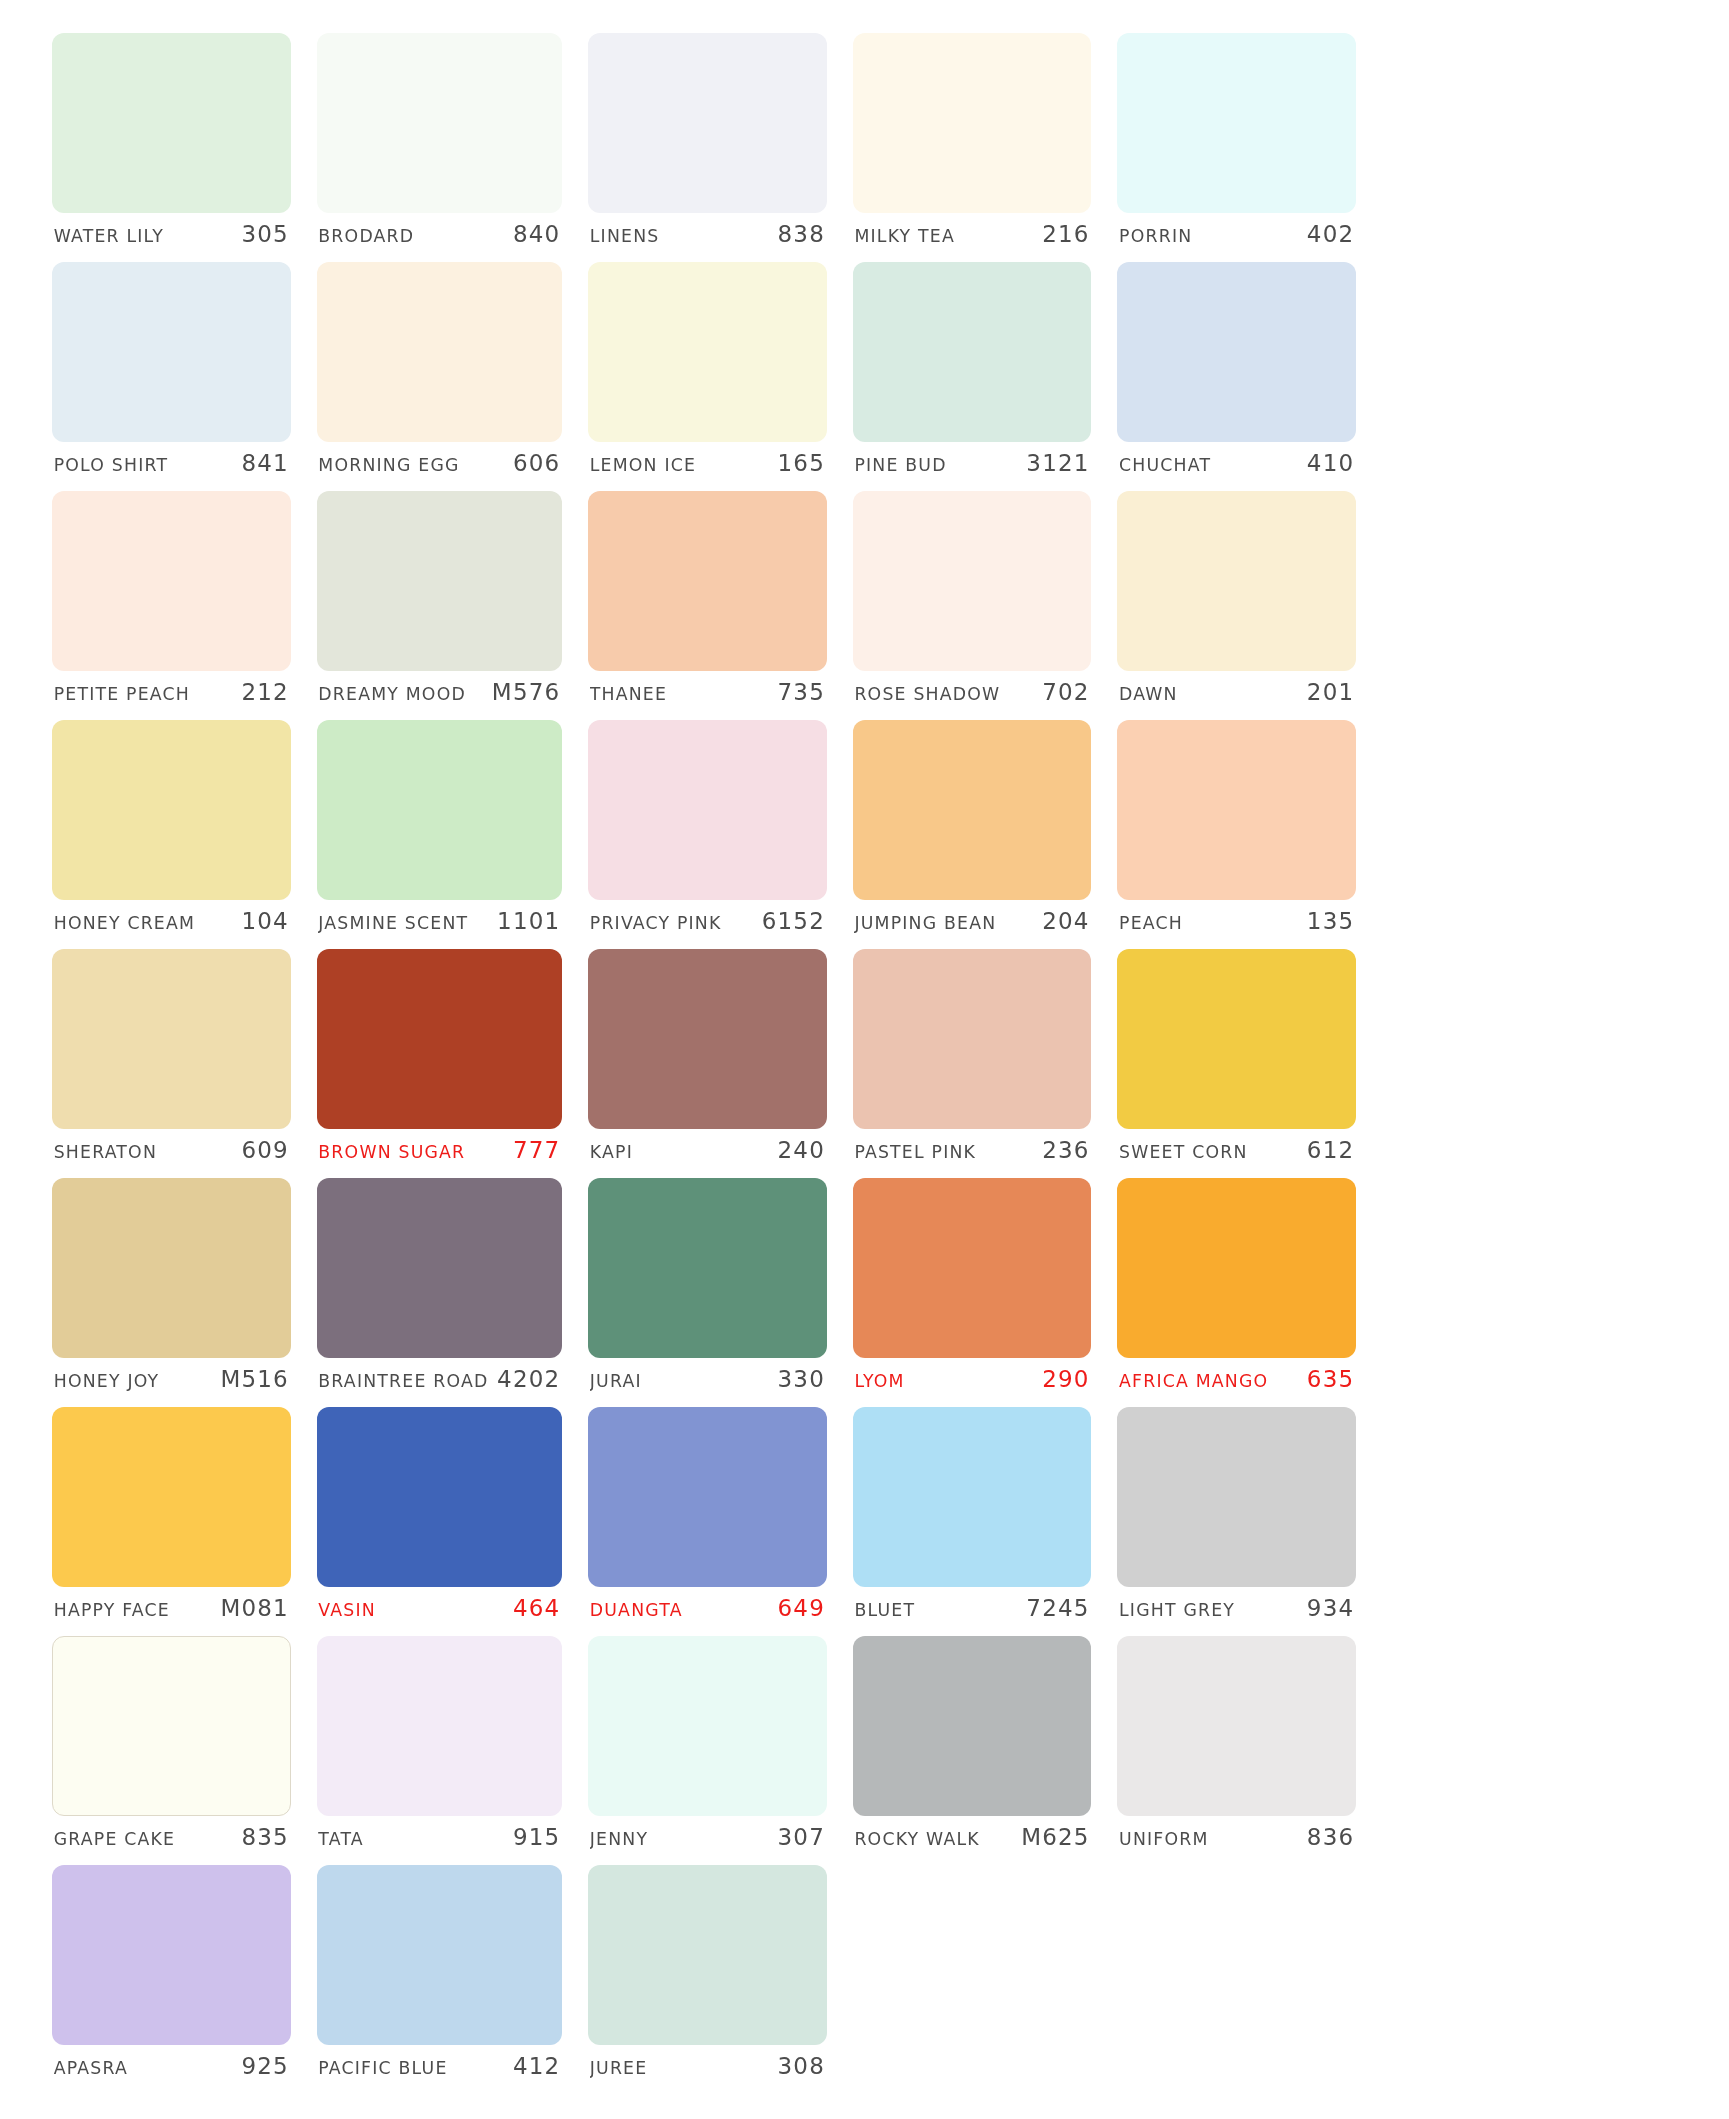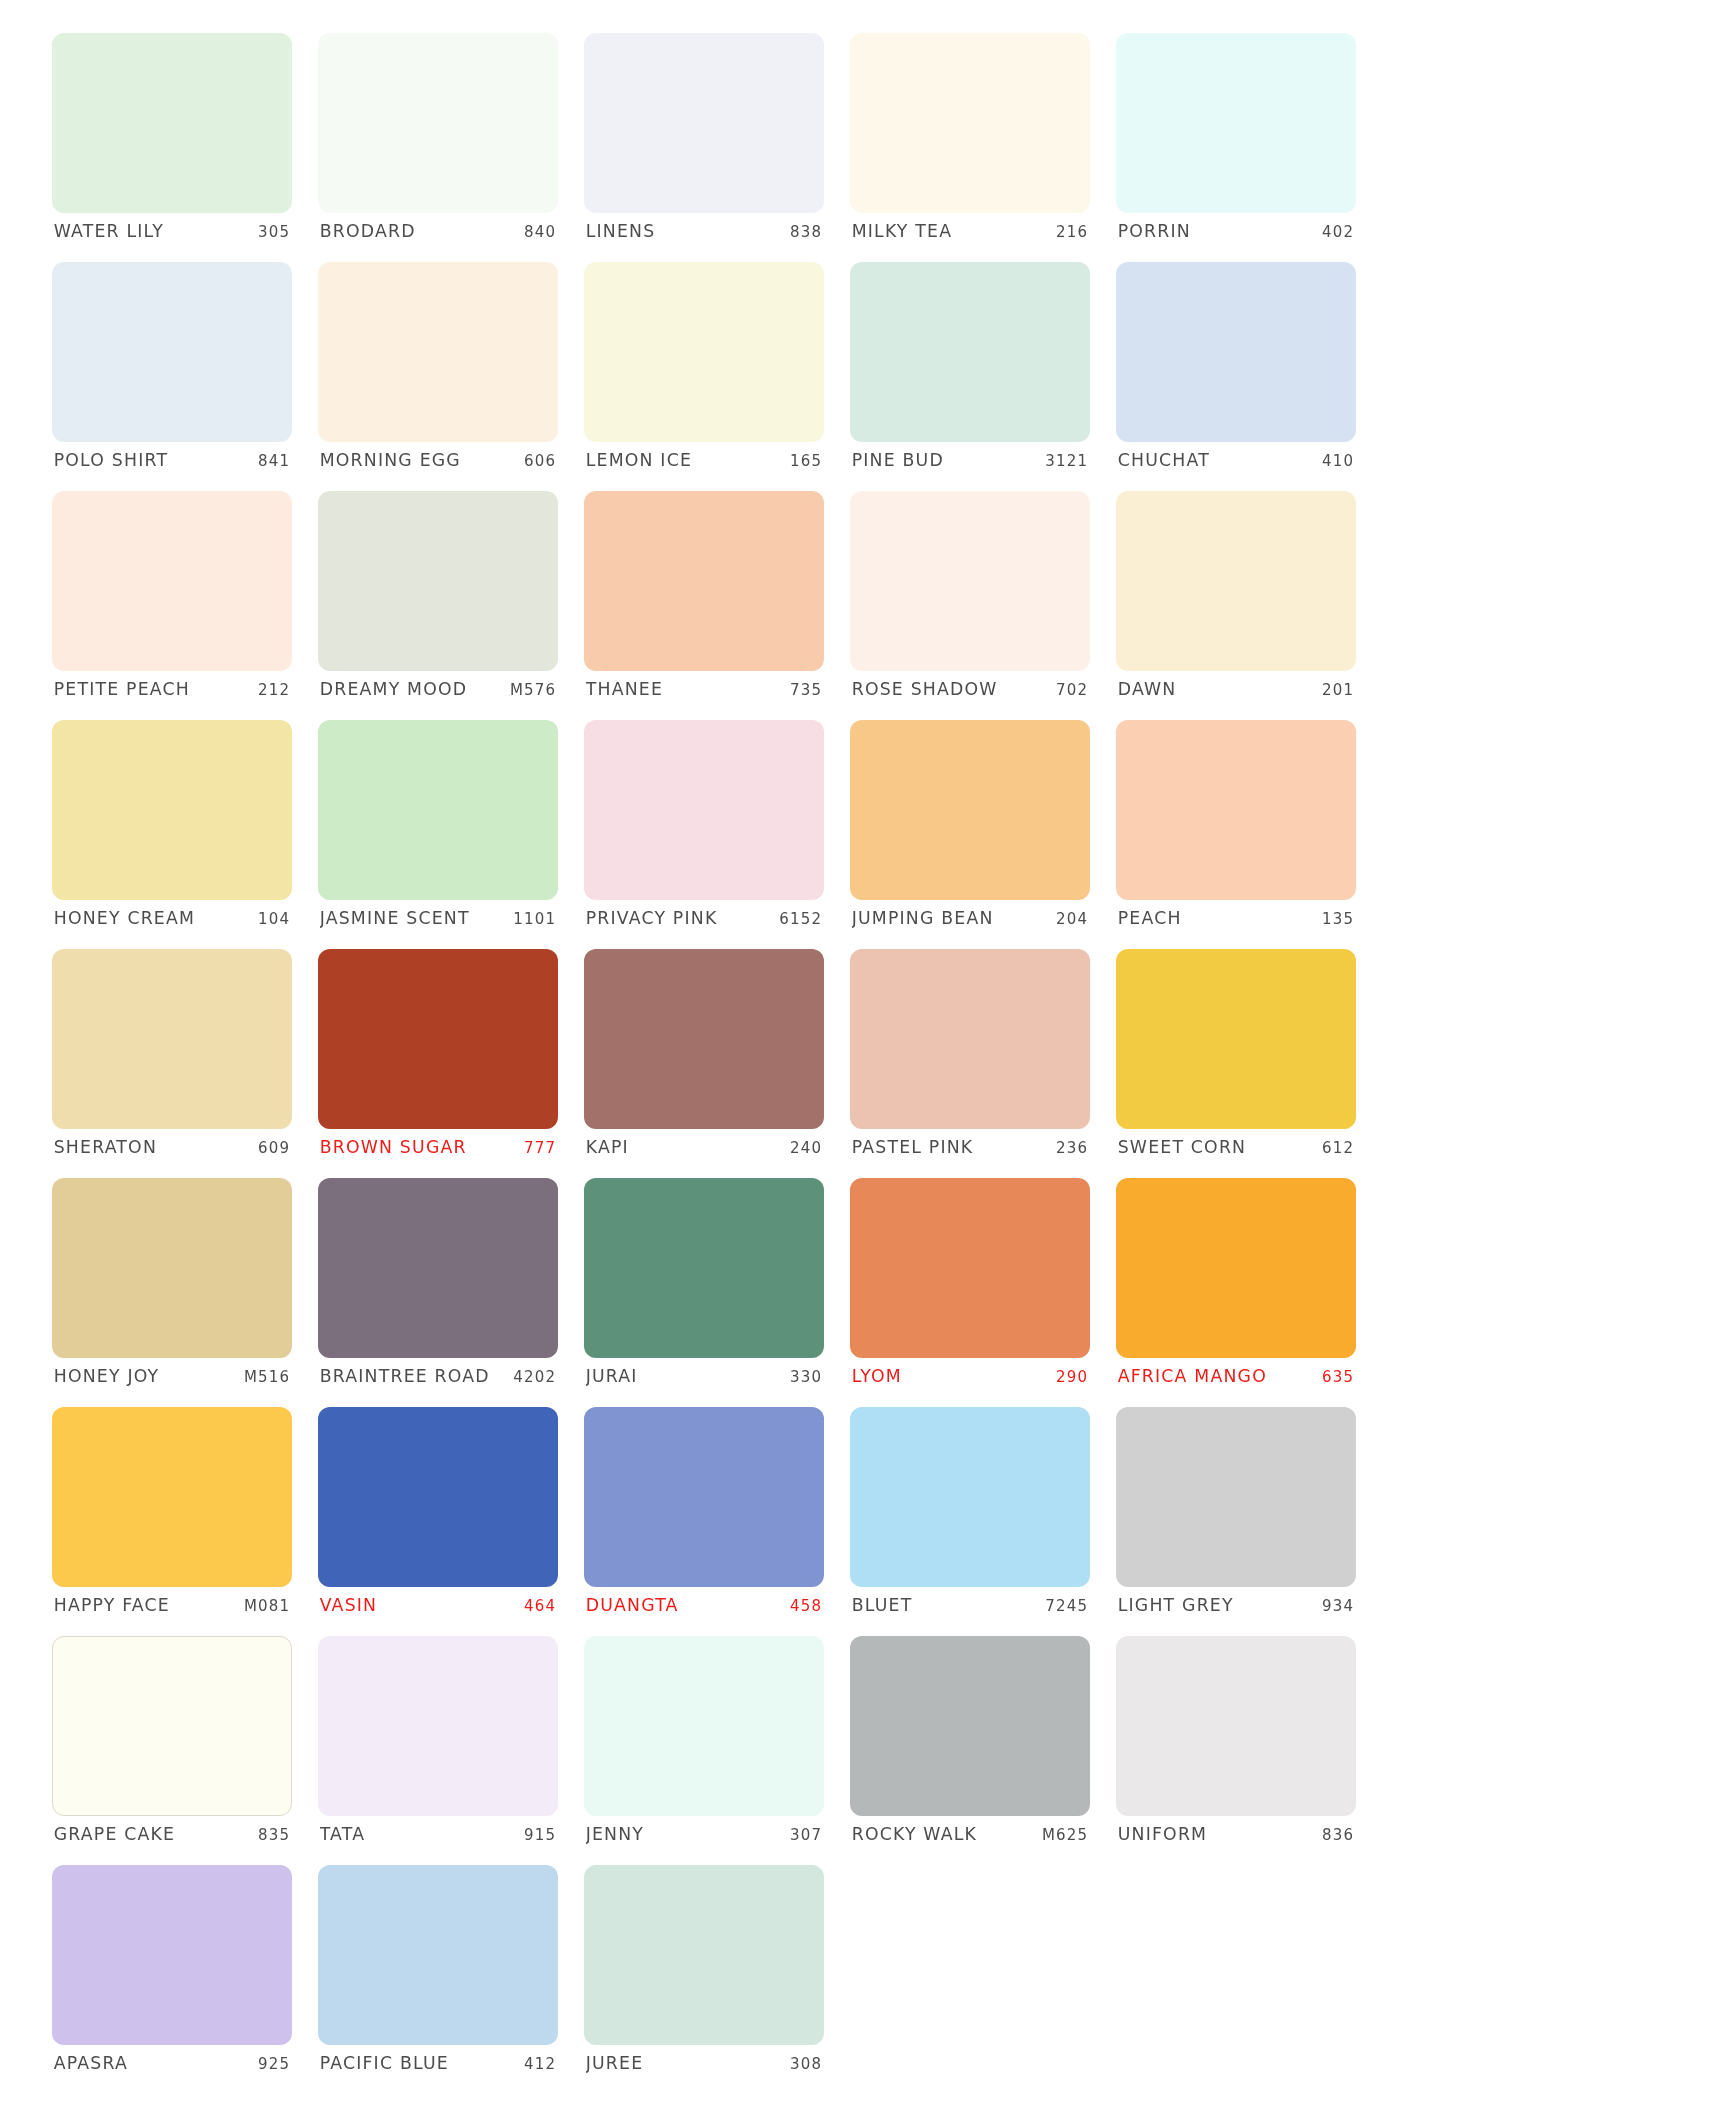--- a/index.html
+++ b/index.html
@@ -57,21 +57,21 @@
   }
   .swatch-name {
     white-space: nowrap;
     overflow: hidden;
     text-overflow: ellipsis;
     font-size: 17.3px;
     letter-spacing: 1.2px;
   }
   .swatch-code {
     white-space: nowrap;
-    font-size: 15px;
+    font-size: 23px;
     letter-spacing: 1.2px;
     margin-left: 8.6px;
   }
   .swatch-cell.highlight .swatch-name,
   .swatch-cell.highlight .swatch-code {
     color: #ee1c19;
   }
 </style>
 </head>
 <body>
@@ -299,21 +299,21 @@
         <div class="swatch-chip" style="background: rgb(63, 100, 184);"></div>
         <div class="swatch-caption">
           <span class="swatch-name">VASIN</span>
           <span class="swatch-code">464</span>
         </div>
       </div>
       <div class="swatch-cell highlight">
         <div class="swatch-chip" style="background: rgb(129, 148, 210);"></div>
         <div class="swatch-caption">
           <span class="swatch-name">DUANGTA</span>
-          <span class="swatch-code">458</span>
+          <span class="swatch-code">649</span>
         </div>
       </div>
       <div class="swatch-cell">
         <div class="swatch-chip" style="background: rgb(174, 223, 245);"></div>
         <div class="swatch-caption">
           <span class="swatch-name">BLUET</span>
           <span class="swatch-code">7245</span>
         </div>
       </div>
       <div class="swatch-cell">

